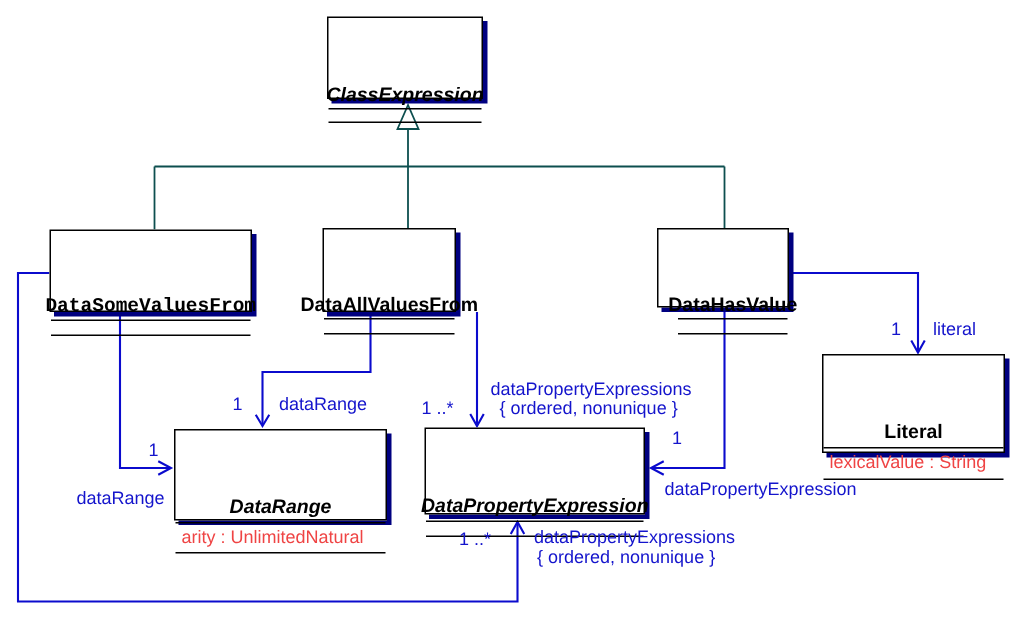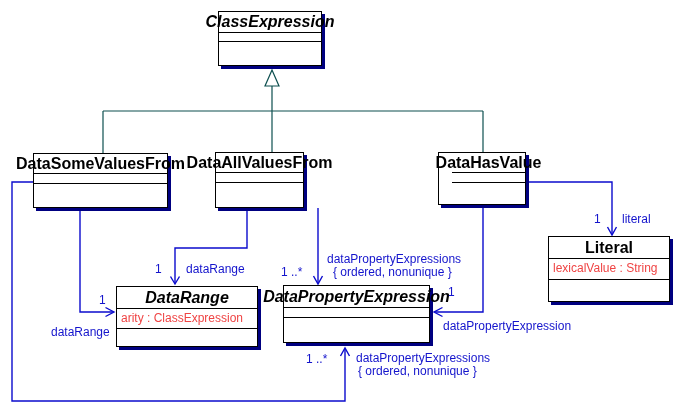--- a/index.html
+++ b/index.html
@@ -8,35 +8,36 @@
     font-family:"Liberation Sans",sans-serif;overflow:hidden;
   }
   svg.edges{position:absolute;left:0;top:0;width:684px;height:414px;}
 
   .uml-class{
     position:absolute;background:#ffffff;border:1px solid #000000;
     box-shadow:3px 3px 0 #000080;display:flex;flex-direction:column;
     box-sizing:border-box;z-index:2;
   }
   .uml-title{
-    font-weight:bold;font-size:16px;color:#000000;text-align:center;
+    font-weight:bold;font-size:13px;color:#000000;text-align:center;
     display:flex;align-items:center;justify-content:center;white-space:nowrap;
     flex:0 0 auto;
+    margin-top:40px;
   }
   .abstract .uml-title{font-style:italic;}
   .uml-attrs{border-top:1px solid #000000;flex:0 0 auto;overflow:hidden;}
   .uml-attr{font-size:12px;color:#ef4444;padding:2px 0 0 4px;white-space:nowrap;}
   .uml-ops{border-top:1px solid #000000;flex:1 1 auto;}
 
   #cls-classexpression{left:218px;top:11px;width:104px;height:55px;}
   #cls-classexpression .uml-title{height:20px;}
   #cls-classexpression .uml-attrs{height:8px;}
 
   #cls-datasome{left:33px;top:153px;width:135px;height:55px;}
-  #cls-datasome .uml-title{height:19px;}
+  #cls-datasome .uml-title{height:19px;font-family:Liberation Mono, monospace;}
   #cls-datasome .uml-attrs{height:9px;}
 
   #cls-dataall{left:215px;top:152px;width:89px;height:56px;}
   #cls-dataall .uml-title{height:19px;}
   #cls-dataall .uml-attrs{height:9px;}
 
   #cls-datahas{left:438px;top:152px;width:88px;height:53px;padding-left:13px;}
   #cls-datahas .uml-title{height:19px;}
   #cls-datahas .uml-attrs{height:9px;}
 
@@ -134,21 +135,21 @@
 
   <div class="uml-class" id="cls-datahas">
     <div class="uml-title">DataHasValue</div>
     <div class="uml-attrs"></div>
     <div class="uml-ops"></div>
   </div>
 
   <div class="uml-class abstract" id="cls-datarange">
     <div class="uml-title">DataRange</div>
     <div class="uml-attrs">
-      <div class="uml-attr">arity : ClassExpression</div>
+      <div class="uml-attr">arity : UnlimitedNatural</div>
     </div>
     <div class="uml-ops"></div>
   </div>
 
   <div class="uml-class abstract" id="cls-dpe">
     <div class="uml-title">DataPropertyExpression</div>
     <div class="uml-attrs"></div>
     <div class="uml-ops"></div>
   </div>
 

